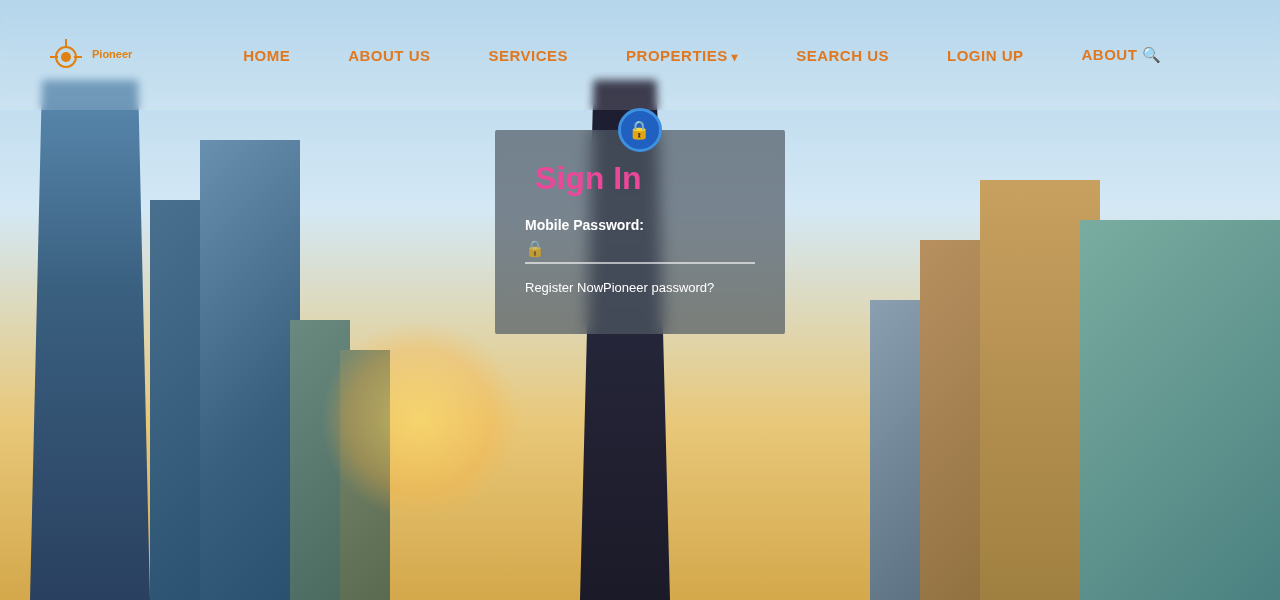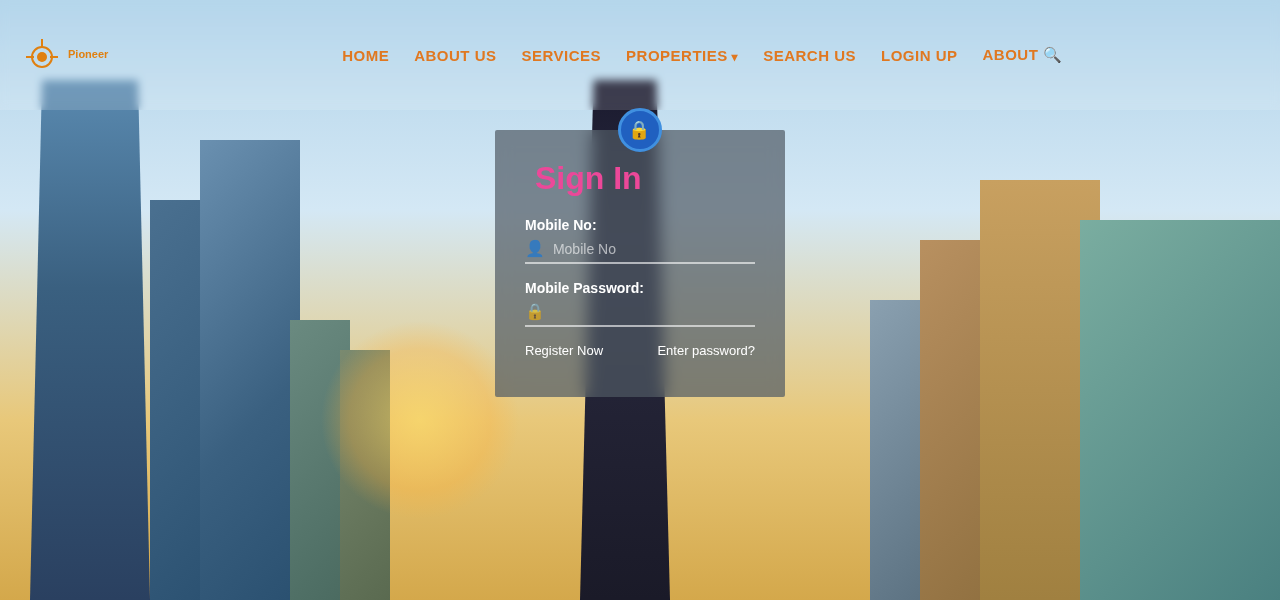--- a/index.html
+++ b/index.html
@@ -105,21 +105,21 @@
     .navbar {
       position: absolute;
       top: 0;
       left: 0;
       right: 0;
       height: 110px;
       background: rgba(255,255,255,0.15);
       backdrop-filter: blur(4px);
       display: flex;
       align-items: center;
-      padding: 0 24px;
+      padding: 0 48px;
       z-index: 10;
     }
 
     .logo {
       display: flex;
       align-items: center;
       margin-right: 40px;
     }
 
     .logo-icon {
@@ -131,21 +131,21 @@
     .logo-text {
       font-size: 11px;
       color: #e08010;
       font-weight: bold;
       line-height: 1.2;
     }
 
     .nav-links {
       display: flex;
       align-items: center;
-      gap: 25px;
+      gap: 58px;
       flex: 1;
       justify-content: center;
     }
 
     .nav-link {
       color: #e07820;
       font-weight: bold;
       font-size: 15px;
       text-decoration: none;
       cursor: pointer;
@@ -213,21 +213,21 @@
       font-size: 14px;
       width: 100%;
     }
 
     .form-input::placeholder {
       color: rgba(255,255,255,0.6);
     }
 
     .form-links {
       display: flex;
-      justify-content: space-between;
+      justify-content: flex-start;
       margin-top: 8px;
       margin-bottom: 4px;
     }
 
     .form-link {
       color: white;
       font-size: 13px;
       cursor: pointer;
       text-align: right;
     }
@@ -307,33 +307,26 @@
       <span>🔍</span>
     </a>
   </div>
 </nav>
 
 <div class="signin-container">
   <div class="lock-circle">🔒</div>
 
   <div class="signin-title">Sign In</div>
 
-  <div class="form-group">
-    <label class="form-label">Mobile No:</label>
-    <div class="input-wrapper">
-      <span class="input-icon">👤</span>
-      <input class="form-input" type="tel" placeholder="Mobile No" style="">
-    </div>
-  </div>
 
   <div class="form-group">
     <label class="form-label">Mobile Password:</label>
     <div class="input-wrapper">
       <span class="input-icon">🔒</span>
     </div>
   </div>
 
   <div class="form-links">
     <span class="form-link">Register Now</span>
-    <span class="form-link">Enter password?</span>
+    <span class="form-link">Pioneer password?</span>
   </div>
 
 </div>
 
 </body></html>

